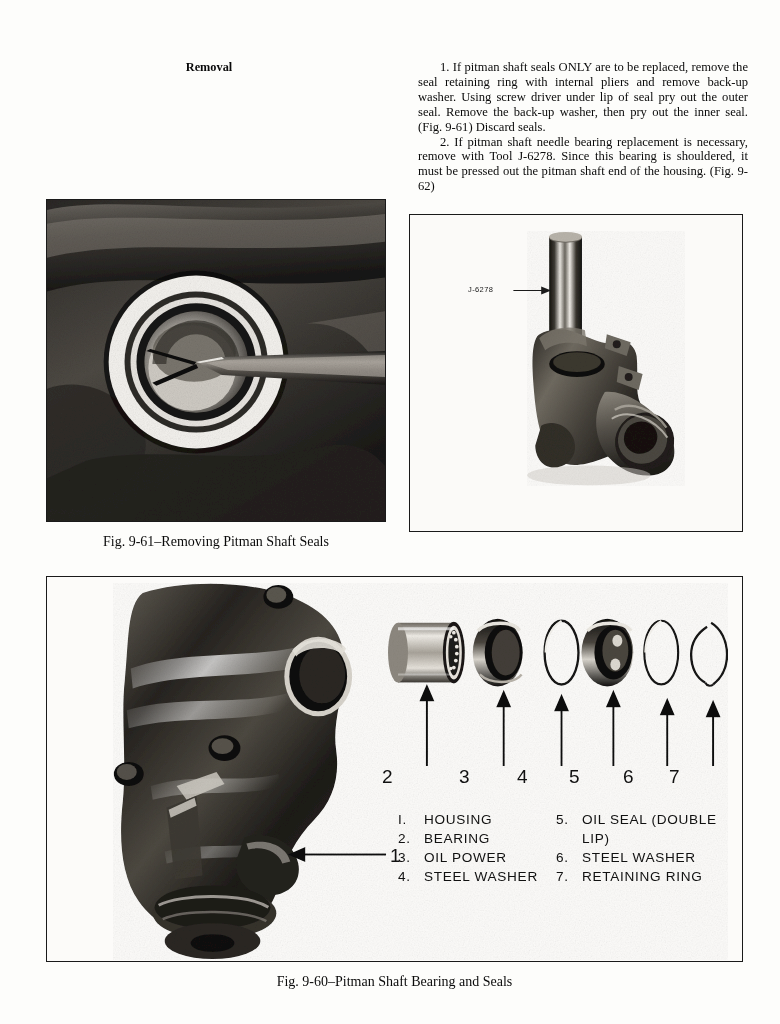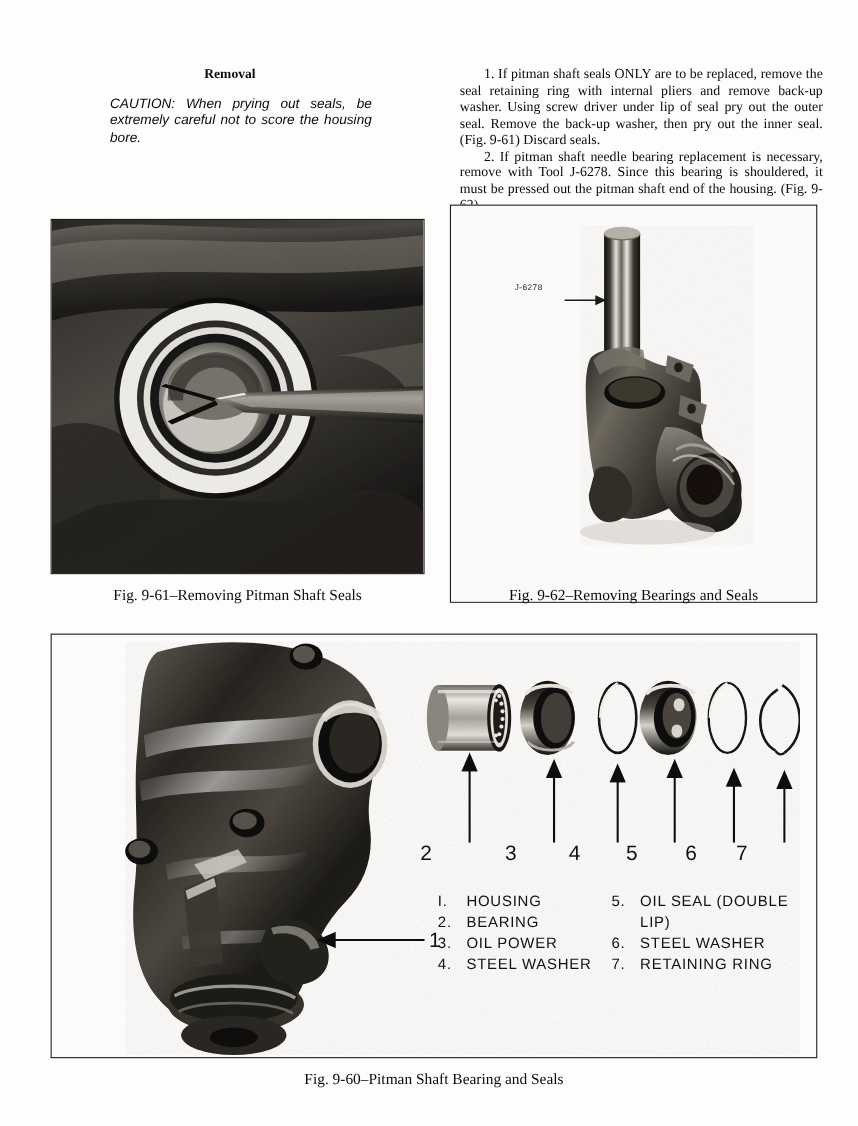--- a/index.html
+++ b/index.html
@@ -116,21 +116,21 @@
 
   
   .fig-frame {
     position: absolute;
     border: 1.6px solid #1a1a1a;
     background: #ffffff;
     box-sizing: border-box;
     overflow: hidden;
   }
   .fig-61 { left: 46px;  top: 199px; width: 340px; height: 323px; }
-  .fig-62 { left: 409px; top: 186px; width: 334px; height: 362px; }
+  .fig-62 { left: 409px; top: 214px; width: 334px; height: 318px; }
   .fig-60 { left: 46px;  top: 576px; width: 697px; height: 386px; }
 
   .fig-caption {
     position: absolute;
     font-family: "Liberation Serif", serif;
     font-size: 14px;
     font-weight: normal;
     text-align: center;
     white-space: nowrap;
   }
@@ -190,21 +190,20 @@
   }
 </style>
 </head>
 <body>
 
 <div class="page">
 
 
   <div class="col-left">
     <div class="sub-head">Removal</div>
-    <div class="caution">CAUTION: When prying out seals, be extremely careful not to score the housing bore.</div>
   </div>
 
   <div class="col-right">
     <div class="body-para">1. If pitman shaft seals ONLY are to be replaced, remove the seal retaining ring with internal pliers and remove back-up washer. Using screw driver under lip of seal pry out the outer seal. Remove the back-up washer, then pry out the inner seal. (Fig. 9-61) Discard seals.</div>
     <div class="body-para">2. If pitman shaft needle bearing replacement is necessary, remove with Tool J-6278. Since this bearing is shouldered, it must be pressed out the pitman shaft end of the housing. (Fig. 9-62)</div>
   </div>
 
   <div class="fig-frame fig-61">
     <svg class="photo-svg" viewBox="0 0 340 323" preserveAspectRatio="none">
       <defs>
@@ -344,21 +343,20 @@
         <ellipse cx="180" cy="262" rx="62" ry="10" fill="#cfccc6" opacity="0.5"></ellipse>
       </g>
 
       <g>
         <line x1="104" y1="76" x2="136" y2="76" stroke="#1a1a1a" stroke-width="1.2"></line>
         <polygon points="142,76 132,72 132,80" fill="#1a1a1a"></polygon>
       </g>
     </svg>
     <div class="tool-label" style="left:58px; top:70px;">J-6278</div>
   </div>
-  <div class="fig-caption cap-62">Fig. 9-62–Removing Bearings and Seals</div>
 
   <div class="fig-frame fig-60">
     <svg class="photo-svg" viewBox="0 0 697 386" preserveAspectRatio="none">
       <defs>
         <linearGradient id="hsgBody" x1="0.1" y1="0" x2="0.9" y2="1">
           <stop offset="0%" stop-color="#56524a"></stop>
           <stop offset="22%" stop-color="#26231f"></stop>
           <stop offset="48%" stop-color="#4d4941"></stop>
           <stop offset="72%" stop-color="#1c1a17"></stop>
           <stop offset="100%" stop-color="#333029"></stop>

